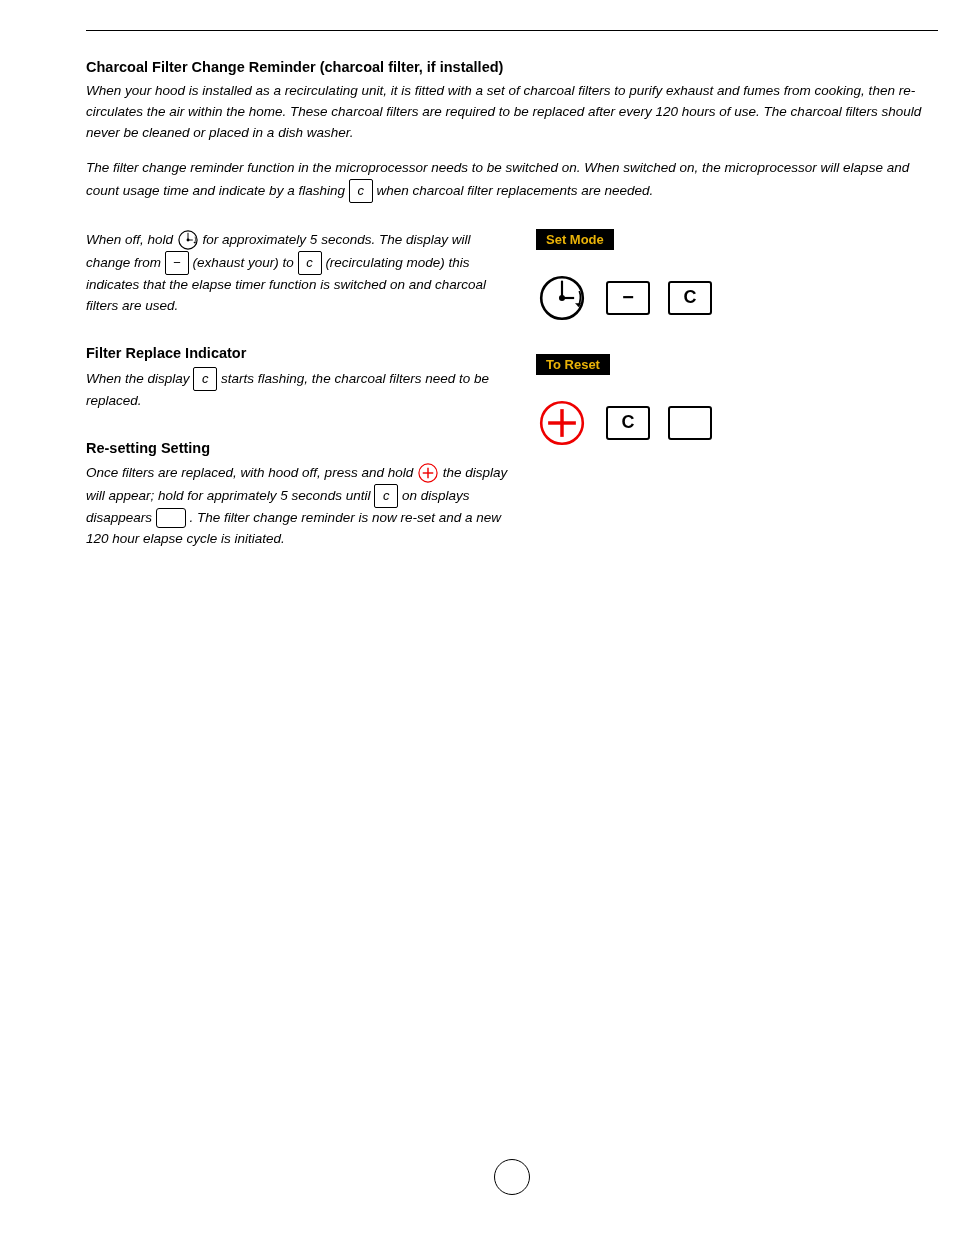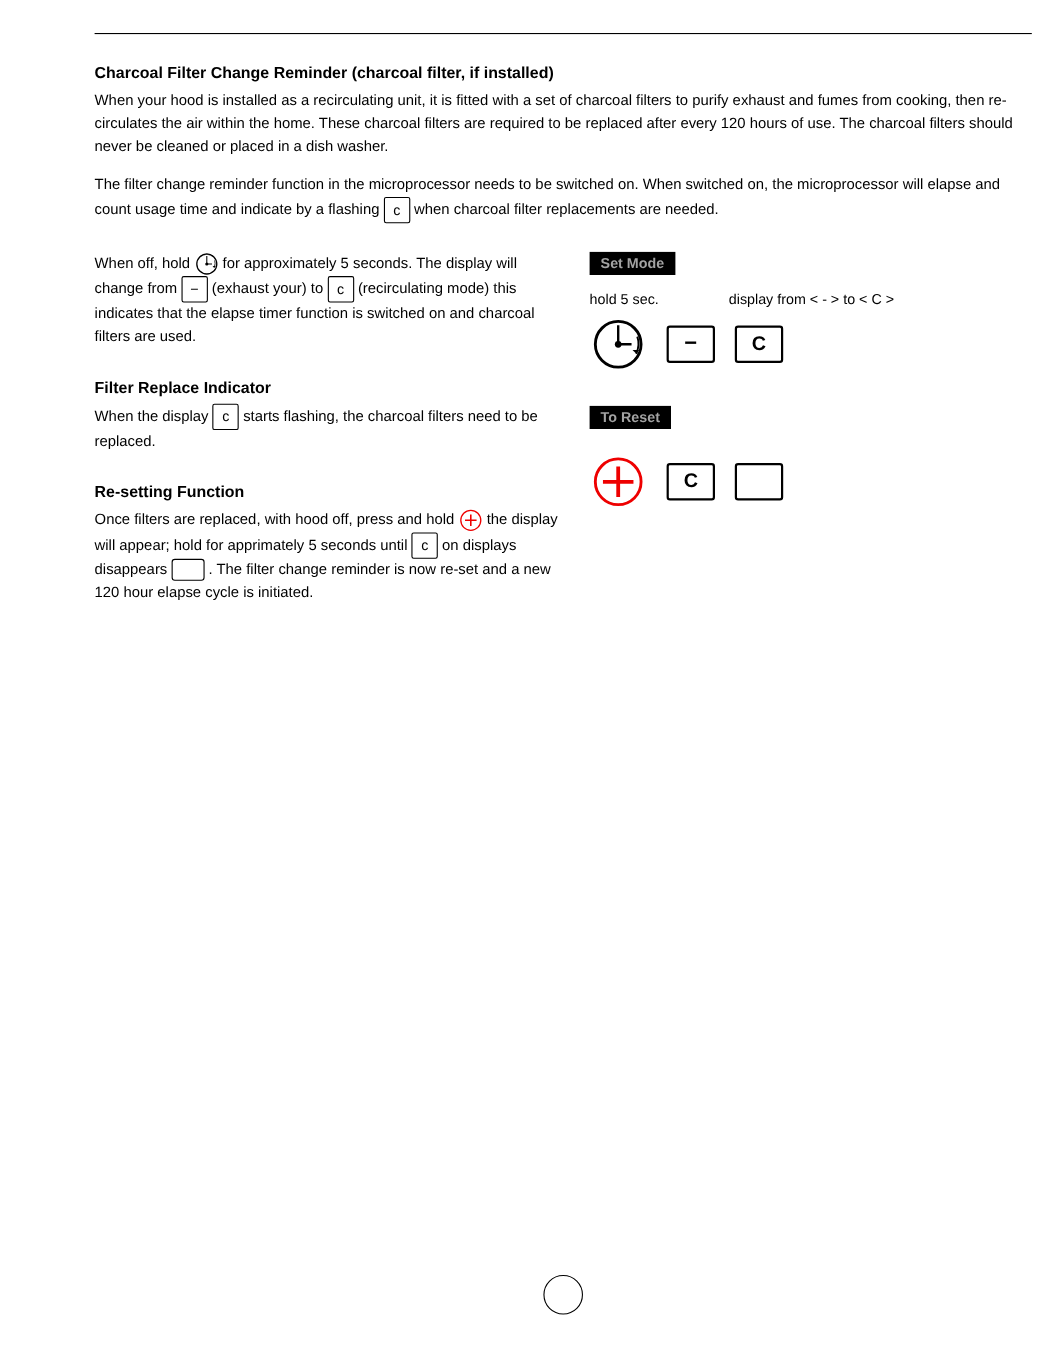--- a/index.html
+++ b/index.html
@@ -29,20 +29,21 @@
     .section-title {
       font-weight: bold;
       font-size: 14.5px;
       margin-bottom: 6px;
     }
 
     .body-text {
       font-size: 13.5px;
       line-height: 1.55;
       margin-bottom: 14px;
+      font-style: italic;
     }
 
     .inline-box {
       display: inline-flex;
       align-items: center;
       justify-content: center;
       border: 1.5px solid #000;
       padding: 1px 5px;
       font-size: 13px;
       min-width: 24px;
@@ -64,21 +65,21 @@
 
     .right-col {
       flex: 1;
       padding-top: 0;
     }
 
     
     .section-label {
       display: inline-block;
       background: #000;
-      color: #a3a3a3;
+      color: #eab308;
       font-size: 13px;
       font-weight: bold;
       padding: 3px 10px;
       margin-bottom: 14px;
       text-align: center;
     }
 
     
     .diagram-row {
       display: flex;
@@ -227,21 +228,21 @@
       <div style="margin-bottom: 28px;">
         <div class="section-title">Filter Replace Indicator</div>
         <p class="body-text">
           <span>When the display  </span>
           <span class="inline-box">c</span>
           <span>  starts flashing, the charcoal filters need to be replaced.</span>
         </p>
       </div>
 
       <div>
-        <div class="section-title">Re-setting Function</div>
+        <div class="section-title">Re-setting Setting</div>
         <p class="body-text">
           <span>Once filters are replaced, with hood off, press and hold </span>
           
           <svg viewBox="0 0 46 46" style="display:inline-block;vertical-align:middle;width:22px;height:22px;">
             <circle cx="23" cy="23" r="19" fill="none" stroke="#e00" stroke-width="2.5"></circle>
             <line x1="23" y1="12" x2="23" y2="34" stroke="#e00" stroke-width="3"></line>
             <line x1="12" y1="23" x2="34" y2="23" stroke="#e00" stroke-width="3"></line>
           </svg>
           <span>  the display will appear;  hold for apprimately 5 seconds until </span>
           <span class="inline-box">c</span>
@@ -250,24 +251,20 @@
           <span> . The filter change reminder is now re-set and a new 120 hour elapse cycle is initiated.</span>
         </p>
       </div>
 
     </div>
 
     <div class="right-col">
 
       <div class="right-section">
         <div class="section-label">Set Mode</div>
-        <div class="display-from-text">
-          <span style="margin-right: 60px;">hold 5 sec.</span>
-          <span>display from  &lt; - &gt; to &lt; C &gt;</span>
-        </div>
         <div class="diagram-row">
 
           <div class="diagram-item">
             <svg viewBox="0 0 60 60" width="52" height="52">
               <circle cx="30" cy="30" r="24" fill="none" stroke="#000" stroke-width="3"></circle>
               <circle cx="30" cy="30" r="3.5" fill="#000"></circle>
               <line x1="30" y1="10" x2="30" y2="30" stroke="#000" stroke-width="2.5"></line>
               <line x1="30" y1="30" x2="44" y2="30" stroke="#000" stroke-width="2.5"></line>
 
               <path d="M50 22 Q53 30 49 40" stroke="#000" stroke-width="2" fill="none"></path>

